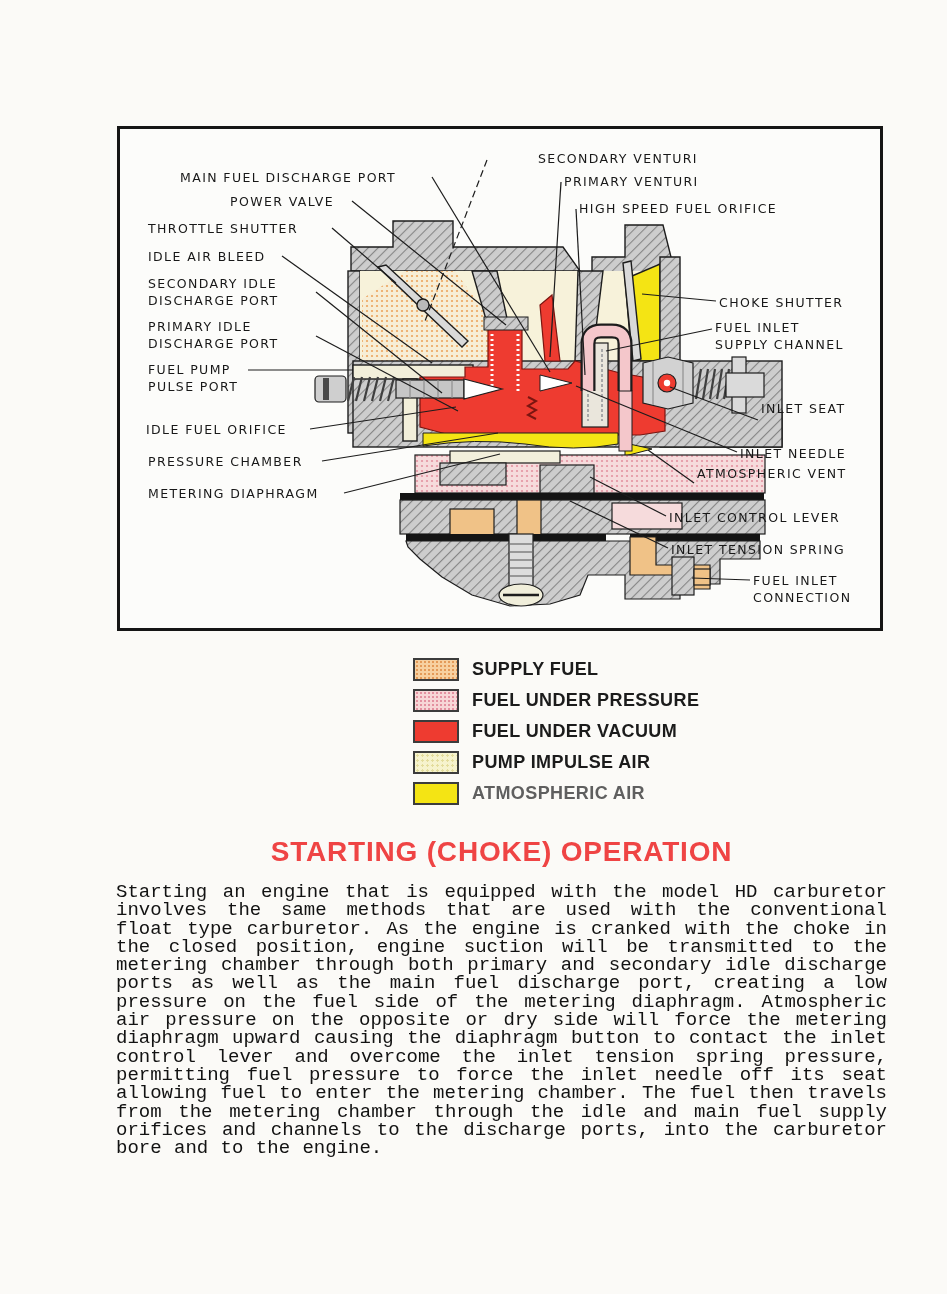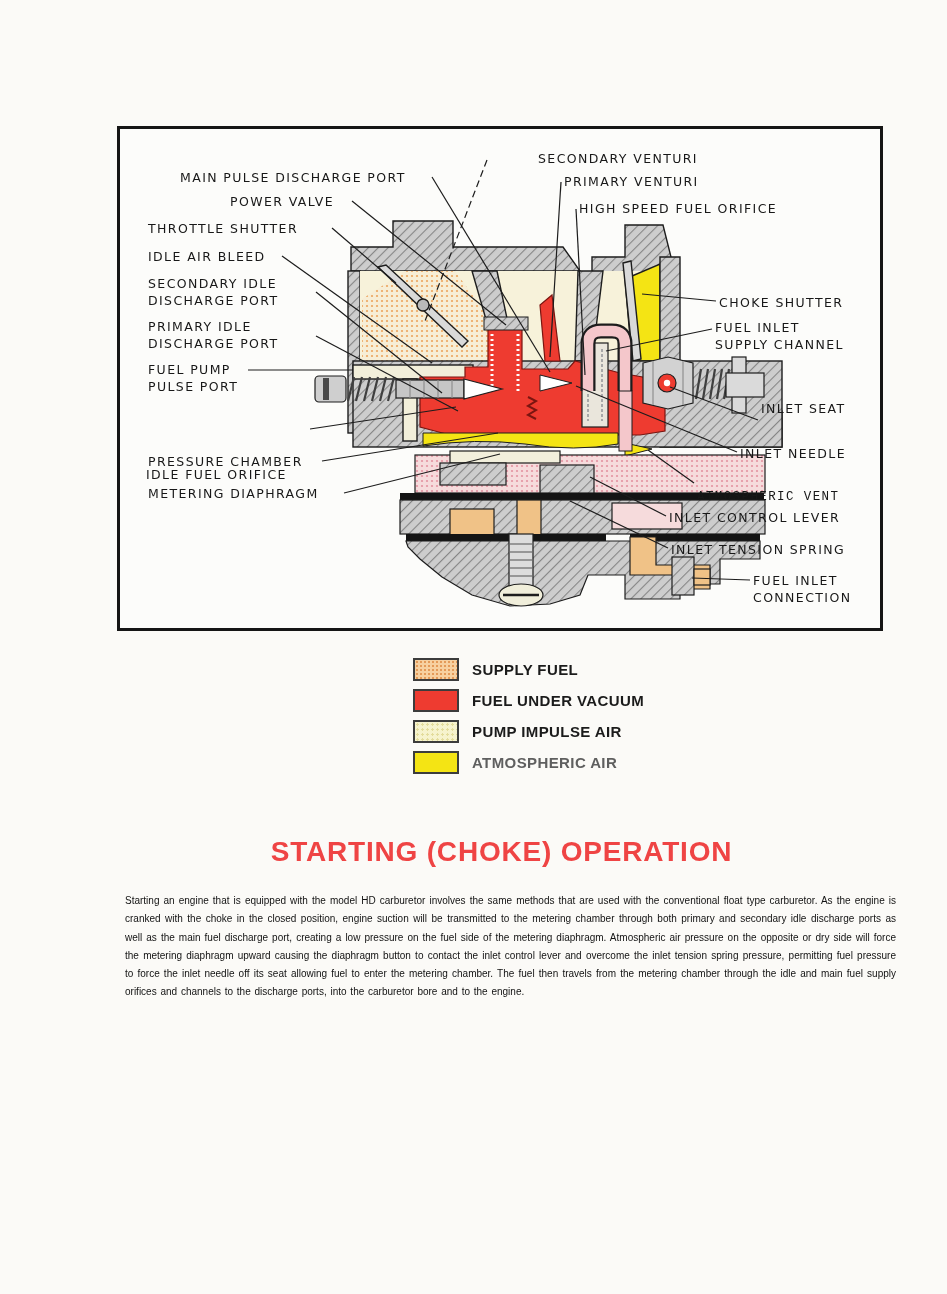--- a/index.html
+++ b/index.html
@@ -13,28 +13,28 @@
   .dlabel{position:absolute;font-family:"DejaVu Sans",sans-serif;font-size:12.5px;
     letter-spacing:1.4px;color:#181818;white-space:pre-line;line-height:16.5px;}
 
   
   .legend{position:absolute;left:413px;top:658px;display:flex;flex-direction:column;gap:8px;}
   .legend-row{display:flex;align-items:center;}
   .legend-swatch{width:46px;height:23px;border:2px solid #3c3c3c;box-sizing:border-box;flex:0 0 auto;}
   .sw-stipple-orange{background-image:radial-gradient(#e49a58 1px, rgba(0,0,0,0) 1.2px);background-size:4px 4px;}
   .sw-stipple-pink{background-image:radial-gradient(#e391a0 1px, rgba(0,0,0,0) 1.2px);background-size:4px 4px;}
   .sw-stipple-cream{background-image:radial-gradient(#e3dc9b 1px, rgba(0,0,0,0) 1.2px);background-size:5px 5px;}
-  .legend-label{margin-left:13px;font-weight:bold;font-size:15px;letter-spacing:.4px;color:#1b1b1b;}
+  .legend-label{margin-left:13px;font-weight:bold;font-size:18px;letter-spacing:.4px;color:#1b1b1b;}
   .legend-row:last-child .legend-label{color:#5f5f5f;}
 
   
   .page-title{position:absolute;left:116px;top:836px;width:771px;margin:0;text-align:center;
     font-weight:bold;font-size:28px;letter-spacing:.8px;font-family:"Liberation Sans",sans-serif;}
-  .body-par{position:absolute;left:116px;width:771px;margin:9px;
-    font-family:Liberation Sans, sans-serif;font-size:10px;line-height:18.3px;
+  .body-par{position:absolute;left:116px;width:771px;margin:0;
+    font-family:Liberation Mono, monospace;font-size:19px;line-height:18.3px;
     text-align:justify;color:#121212;word-spacing:1px;}
   .par1{top:883px;}
   .par2{top:1036px;}
 </style>
 </head>
 <body>
 
 <div class="page">
 
   <div class="figure-box">
@@ -178,54 +178,58 @@
         <line x1="592" y1="200" x2="486" y2="222"></line>
         <line x1="638" y1="291" x2="550" y2="258"></line>
         <line x1="617" y1="323" x2="456" y2="257"></line>
         <line x1="574" y1="354" x2="528" y2="321"></line>
         <line x1="546" y1="387" x2="470" y2="348"></line>
         <line x1="548" y1="419" x2="450" y2="372"></line>
         <line x1="630" y1="451" x2="572" y2="449"></line>
       </g>
     </svg>
 
-    <div class="dlabel" style="left:60px;top:41px;">MAIN PULSE DISCHARGE PORT</div>
+    <div class="dlabel" style="left:60px;top:41px;">MAIN FUEL DISCHARGE PORT</div>
     <div class="dlabel" style="left:110px;top:65px;">POWER VALVE</div>
     <div class="dlabel" style="left:28px;top:92px;">THROTTLE SHUTTER</div>
     <div class="dlabel" style="left:28px;top:120px;text-align:right;">IDLE AIR BLEED</div>
     <div class="dlabel" style="left:28px;top:147px;">SECONDARY IDLE
 DISCHARGE PORT</div>
     <div class="dlabel" style="left:28px;top:190px;">PRIMARY IDLE
 DISCHARGE PORT</div>
     <div class="dlabel" style="left:28px;top:233px;">FUEL PUMP
 PULSE PORT</div>
-    <div class="dlabel" style="left:26px;top:293px;margin-top:45px;">IDLE FUEL ORIFICE</div>
+    <div class="dlabel" style="left:26px;top:293px;">IDLE FUEL ORIFICE</div>
     <div class="dlabel" style="left:28px;top:325px;">PRESSURE CHAMBER</div>
     <div class="dlabel" style="left:28px;top:357px;">METERING DIAPHRAGM</div>
     <div class="dlabel" style="left:371px;top:22px;margin-left:47px;">SECONDARY VENTURI</div>
     <div class="dlabel" style="left:444px;top:45px;">PRIMARY VENTURI</div>
     <div class="dlabel" style="left:459px;top:72px;">HIGH SPEED FUEL ORIFICE</div>
     <div class="dlabel" style="left:599px;top:166px;">CHOKE SHUTTER</div>
     <div class="dlabel" style="left:595px;top:191px;">FUEL INLET
 SUPPLY CHANNEL</div>
     <div class="dlabel" style="left:641px;top:272px;">INLET SEAT</div>
     <div class="dlabel" style="left:620px;top:317px;">INLET NEEDLE</div>
-    <div class="dlabel" style="left:577px;top:360px;font-family:Liberation Mono, monospace;">ATMOSPHERIC VENT</div>
+    <div class="dlabel" style="left:577px;top:337px;">ATMOSPHERIC VENT</div>
     <div class="dlabel" style="left:549px;top:381px;">INLET CONTROL LEVER</div>
     <div class="dlabel" style="left:551px;top:413px;">INLET TENSION SPRING</div>
     <div class="dlabel" style="left:633px;top:444px;">FUEL INLET
 CONNECTION</div>
   </div>
 
   <div class="legend">
     <div class="legend-row">
       <div class="legend-swatch sw-stipple-orange" style="background-color: rgb(247, 208, 160);"></div>
       <span class="legend-label">SUPPLY FUEL</span>
     </div>
     <div class="legend-row">
+      <div class="legend-swatch sw-stipple-pink" style="background-color: rgb(247, 214, 214);"></div>
+      <span class="legend-label">FUEL UNDER PRESSURE</span>
+    </div>
+    <div class="legend-row">
       <div class="legend-swatch" style="background-color: rgb(238, 59, 48);"></div>
       <span class="legend-label">FUEL UNDER VACUUM</span>
     </div>
     <div class="legend-row">
       <div class="legend-swatch sw-stipple-cream" style="background-color: rgb(246, 243, 205);"></div>
       <span class="legend-label">PUMP IMPULSE AIR</span>
     </div>
     <div class="legend-row">
       <div class="legend-swatch" style="background-color: rgb(244, 228, 20);"></div>
       <span class="legend-label">ATMOSPHERIC AIR</span>

